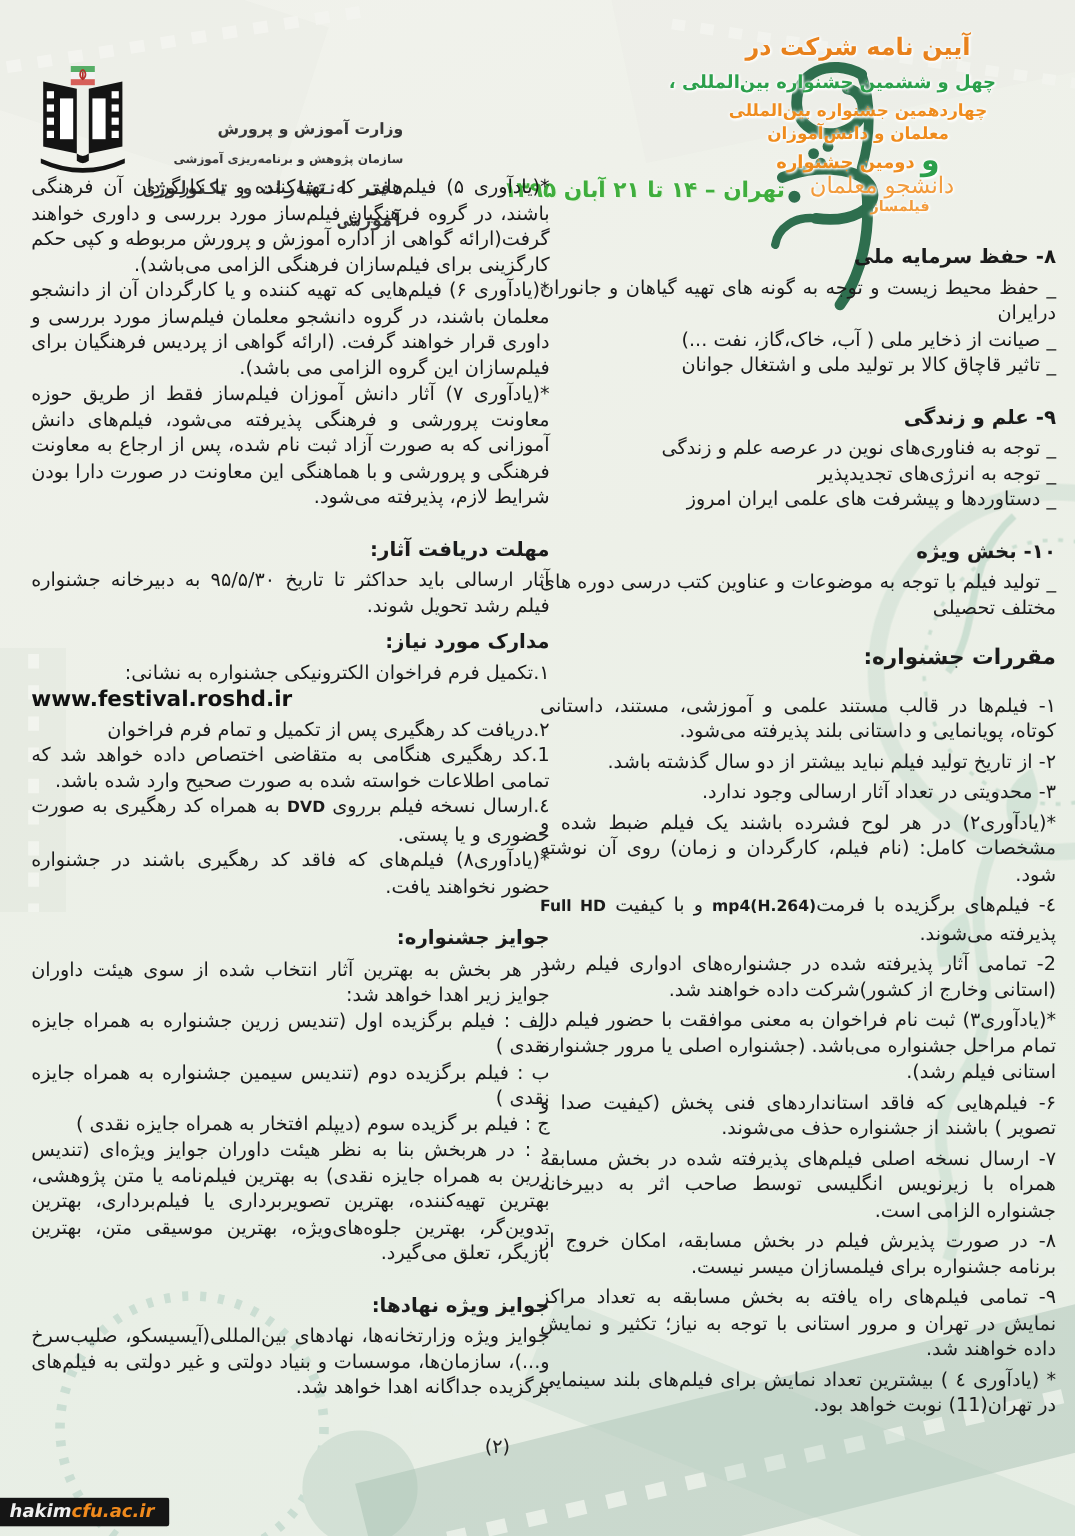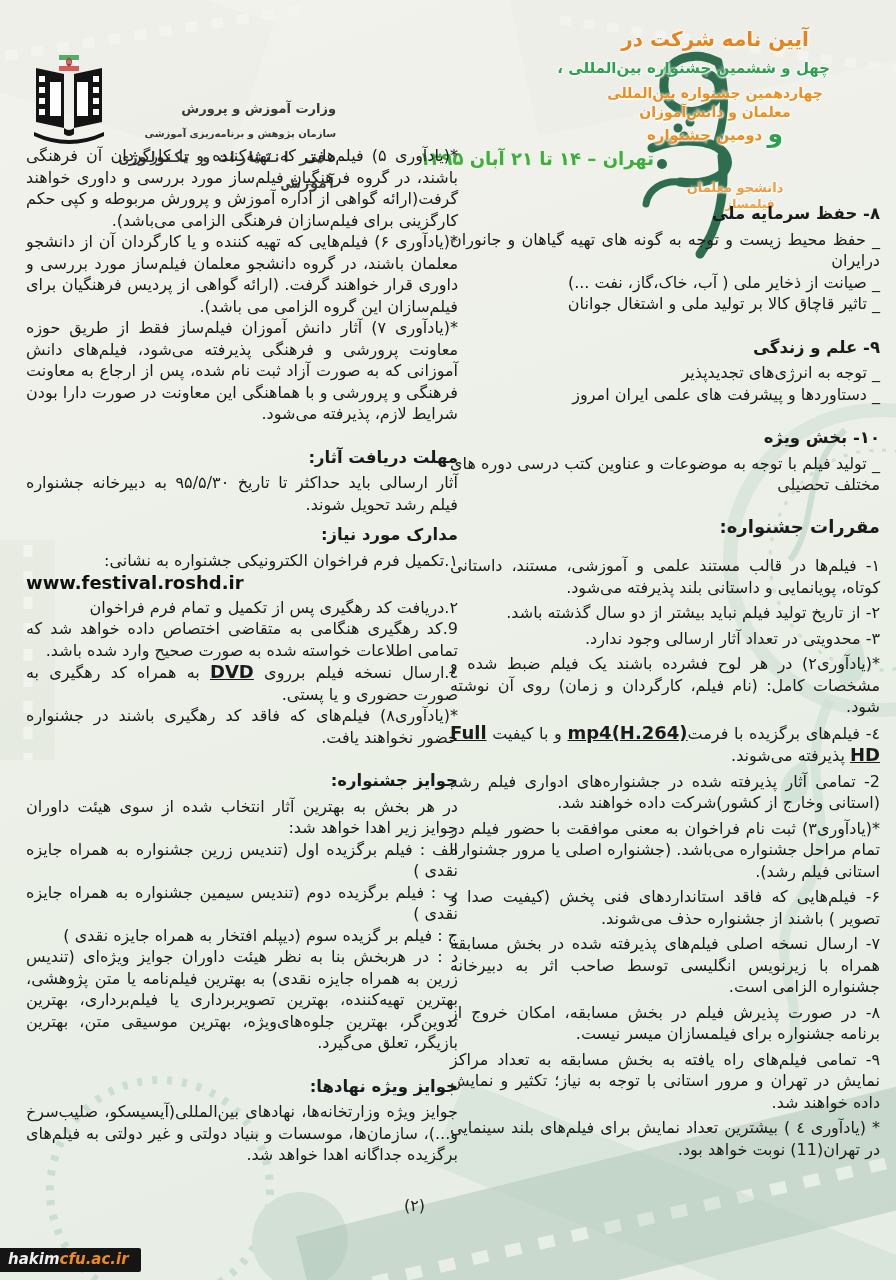--- a/index.html
+++ b/index.html
@@ -19,39 +19,39 @@
 
   
   .hdr{position:absolute;top:24px;right:66px;width:230px;text-align:center;z-index:2;white-space:nowrap;}
   .hdr div{text-shadow:0 0 3px #fff,0 0 3px #fff,1px 1px 2px #fff;}
   .h1{font-size:20px;font-weight:bold;color:#e8821d;line-height:30px;}
   .h2{font-size:15px;font-weight:bold;color:#2ca04c;line-height:29px;}
   .h3{font-size:14px;font-weight:bold;color:#ef8c1e;line-height:20px;}
   .h4{font-size:14px;font-weight:bold;color:#ef8c1e;line-height:19px;}
   .h5{font-size:15px;font-weight:bold;color:#ef8c1e;line-height:24px;}
   .h5 .vav{font-size:25px;color:#2ca04c;vertical-align:-2px;}
-  .h6{font-size:13px;font-weight:bold;color:#f29b3c;line-height:17px;margin-right:-40px;margin-top:32px;}
+  .h6{font-size:19px;font-weight:normal;color:#f29b3c;line-height:17px;margin-right:-40px;}
   .h7{font-size:12px;font-weight:bold;color:#f29b3c;line-height:16px;margin-right:-70px;}
 
   .date-line{position:absolute;top:148px;right:242px;font-size:18px;font-weight:bold;color:#3fae3d;
              z-index:2;text-shadow:0 0 3px #fff,1px 1px 0 #d8edc9;letter-spacing:1px;}
 
   .callig{position:absolute;left:622px;top:44px;z-index:1;}
 
   
   .col{position:absolute;z-index:2;font-size:16px;line-height:21.5px;color:#1b1b1b;
        text-align:justify;text-justify:inter-word;}
   .col-left{left:8px;top:145px;width:432px;margin-left:18px;}
   .col-right{left:450px;top:194px;width:430px;}
   .col p{margin:0 0 4px 0;}
   .col p.tight{margin:0;}
   .hd{font-weight:bold;font-size:16.5px;margin:9px 0 4px 0 !important;}
   .hd-big{font-weight:bold;font-size:18px;margin:20px 0 18px 0 !important;}
   .gap{margin-top:22px !important;}
-  .ltr{direction:ltr;unicode-bidi:embed;font-weight:bold;font-size:18px;text-decoration:underline;}
+  .ltr{direction:ltr;unicode-bidi:embed;font-weight:bold;font-size:13px;}
   .url{direction:ltr;text-align:left;font-weight:bold;font-size:18px;margin:1px 0 3px 0 !important;
        color:#111;}
 
   .pagenum{position:absolute;left:404px;top:1196px;font-size:16px;color:#222;z-index:2;}
 
   .wm{position:absolute;left:0;top:1248px;background:#151515;padding:2px 12px 4px 8px;
       font-style:italic;font-weight:bold;font-size:15px;z-index:3;border-radius:0 2px 2px 0;}
   .wm .w1{color:#efefef;}
   .wm .w2{color:#f08a1d;}
 </style>
@@ -145,20 +145,21 @@
   </svg>
 
   <div class="date-line">تهران – ۱۴ تا ۲۱ آبان ۱۳۹۵</div>
 
   <div class="col col-right">
     <p class="hd">۸- حفظ سرمایه ملی</p>
     <p class="tight">_ حفظ محیط زیست و توجه به گونه های تهیه گیاهان و جانوران درایران</p>
     <p class="tight">_ صیانت از ذخایر ملی ( آب، خاک،گاز، نفت ...)</p>
     <p class="tight">_ تاثیر قاچاق کالا بر تولید ملی و  اشتغال جوانان</p>
     <p class="hd gap">۹- علم و زندگی</p>
+    <p class="tight">_ توجه به فناوری‌های نوین در عرصه علم و زندگی</p>
     <p class="tight">_ توجه به  انرژی‌های تجدیدپذیر</p>
     <p class="tight">_ دستاوردها و پیشرفت های علمی ایران امروز</p>
     <p class="hd gap">۱۰- بخش ویژه</p>
     <p class="tight">_ تولید فیلم با  توجه به موضوعات و عناوین کتب درسی دوره های مختلف تحصیلی</p>
     <p class="hd-big">مقررات جشنواره:</p>
     <p>۱-  فیلم‌ها در قالب مستند علمی و آموزشی، مستند، داستانی کوتاه، پویانمایی و داستانی بلند  پذیرفته می‌شود.</p>
     <p>۲- از تاریخ تولید فیلم نباید بیشتر از دو سال گذشته باشد.</p>
     <p>۳- محدویتی در تعداد آثار ارسالی  وجود  ندارد.</p>
     <p>*(یادآوری۲) در هر لوح فشرده باشند  یک فیلم ضبط شده و مشخصات کامل: (نام فیلم، کارگردان و زمان)  روی آن نوشته شود.</p>
     <p><span>٤- فیلم‌های برگزیده با فرمت</span><span class="ltr">mp4(H.264)</span><span> و با کیفیت </span><span class="ltr">Full HD</span><span> پذیرفته  می‌شوند.</span></p>
@@ -174,21 +175,21 @@
   <div class="col col-left">
     <p class="tight">*(یادآوری ۵) فیلم‌هایی که تهیه‌کننده و  یا کارگردان آن فرهنگی باشند، در گروه فرهنگیان فیلم‌ساز مورد بررسی و داوری خواهند گرفت(ارائه گواهی از اداره آموزش و پرورش مربوطه و کپی حکم کارگزینی برای فیلم‌سازان فرهنگی الزامی می‌باشد).</p>
     <p class="tight">*(یادآوری ۶) فیلم‌هایی که  تهیه کننده و یا کارگردان آن  از دانشجو معلمان باشند، در گروه دانشجو معلمان  فیلم‌ساز مورد بررسی و داوری قرار خواهند گرفت. (ارائه گواهی از پردیس فرهنگیان برای  فیلم‌سازان این گروه الزامی می باشد).</p>
     <p class="tight">*(یادآوری ۷) آثار دانش آموزان فیلم‌ساز فقط از طریق حوزه معاونت پرورشی و فرهنگی پذیرفته می‌شود، فیلم‌های دانش آموزانی که به صورت آزاد ثبت نام شده، پس از ارجاع به معاونت فرهنگی و پرورشی و با هماهنگی این معاونت در صورت دارا بودن شرایط لازم، پذیرفته می‌شود.</p>
     <p class="hd gap">مهلت دریافت آثار:</p>
     <p class="tight">آثار ارسالی باید حداکثر تا تاریخ ۹۵/۵/۳۰ به دبیرخانه جشنواره فیلم رشد تحویل شوند.</p>
     <p class="hd">مدارک مورد نیاز:</p>
     <p class="tight">۱.تکمیل فرم فراخوان الکترونیکی جشنواره به نشانی:</p>
     <p class="url">www.festival.roshd.ir</p>
     <p class="tight">۲.دریافت کد رهگیری پس از تکمیل و تمام فرم فراخوان</p>
-    <p class="tight">9.کد رهگیری هنگامی به متقاضی اختصاص داده خواهد شد که تمامی اطلاعات خواسته شده به صورت صحیح وارد شده باشد.</p>
+    <p class="tight">1.کد رهگیری هنگامی به متقاضی اختصاص داده خواهد شد که تمامی اطلاعات خواسته شده به صورت صحیح وارد شده باشد.</p>
     <p class="tight"><span>٤.ارسال نسخه فیلم برروی </span><span class="ltr">DVD</span><span> به همراه کد رهگیری به صورت حضوری و یا پستی.</span></p>
     <p class="tight">*(یادآوری۸) فیلم‌های  که  فاقد  کد  رهگیری  باشند  در جشنواره حضور نخواهند یافت.</p>
     <p class="hd gap">جوایز جشنواره:</p>
     <p class="tight">در  هر  بخش  به  بهترین  آثار انتخاب  شده  از  سوی  هیئت داوران جوایز زیر اهدا خواهد شد:</p>
     <p class="tight">الف : فیلم برگزیده اول (تندیس زرین جشنواره به همراه جایزه نقدی )</p>
     <p class="tight">ب : فیلم برگزیده دوم (تندیس سیمین جشنواره به همراه جایزه نقدی )</p>
     <p class="tight">ج : فیلم بر گزیده سوم (دیپلم افتخار به همراه جایزه نقدی )</p>
     <p class="tight">د : در هربخش بنا به نظر هیئت داوران جوایز ویژه‌ای (تندیس زرین به همراه جایزه نقدی) به بهترین فیلم‌نامه یا متن پژوهشی، بهترین تهیه‌کننده، بهترین تصویربرداری یا فیلم‌برداری،  بهترین  تدوین‌گر،  بهترین  جلوه‌های‌ویژه، بهترین موسیقی متن، بهترین بازیگر، تعلق می‌گیرد.</p>
     <p class="hd gap">جوایز ویژه نهادها:</p>
     <p class="tight">جوایز  ویژه  وزارتخانه‌ها،  نهادهای  بین‌المللی(آیسیسکو، صلیب‌سرخ و...)، سازمان‌ها، موسسات و بنیاد دولتی و غیر دولتی به  فیلم‌های برگزیده جداگانه اهدا خواهد شد.</p>

